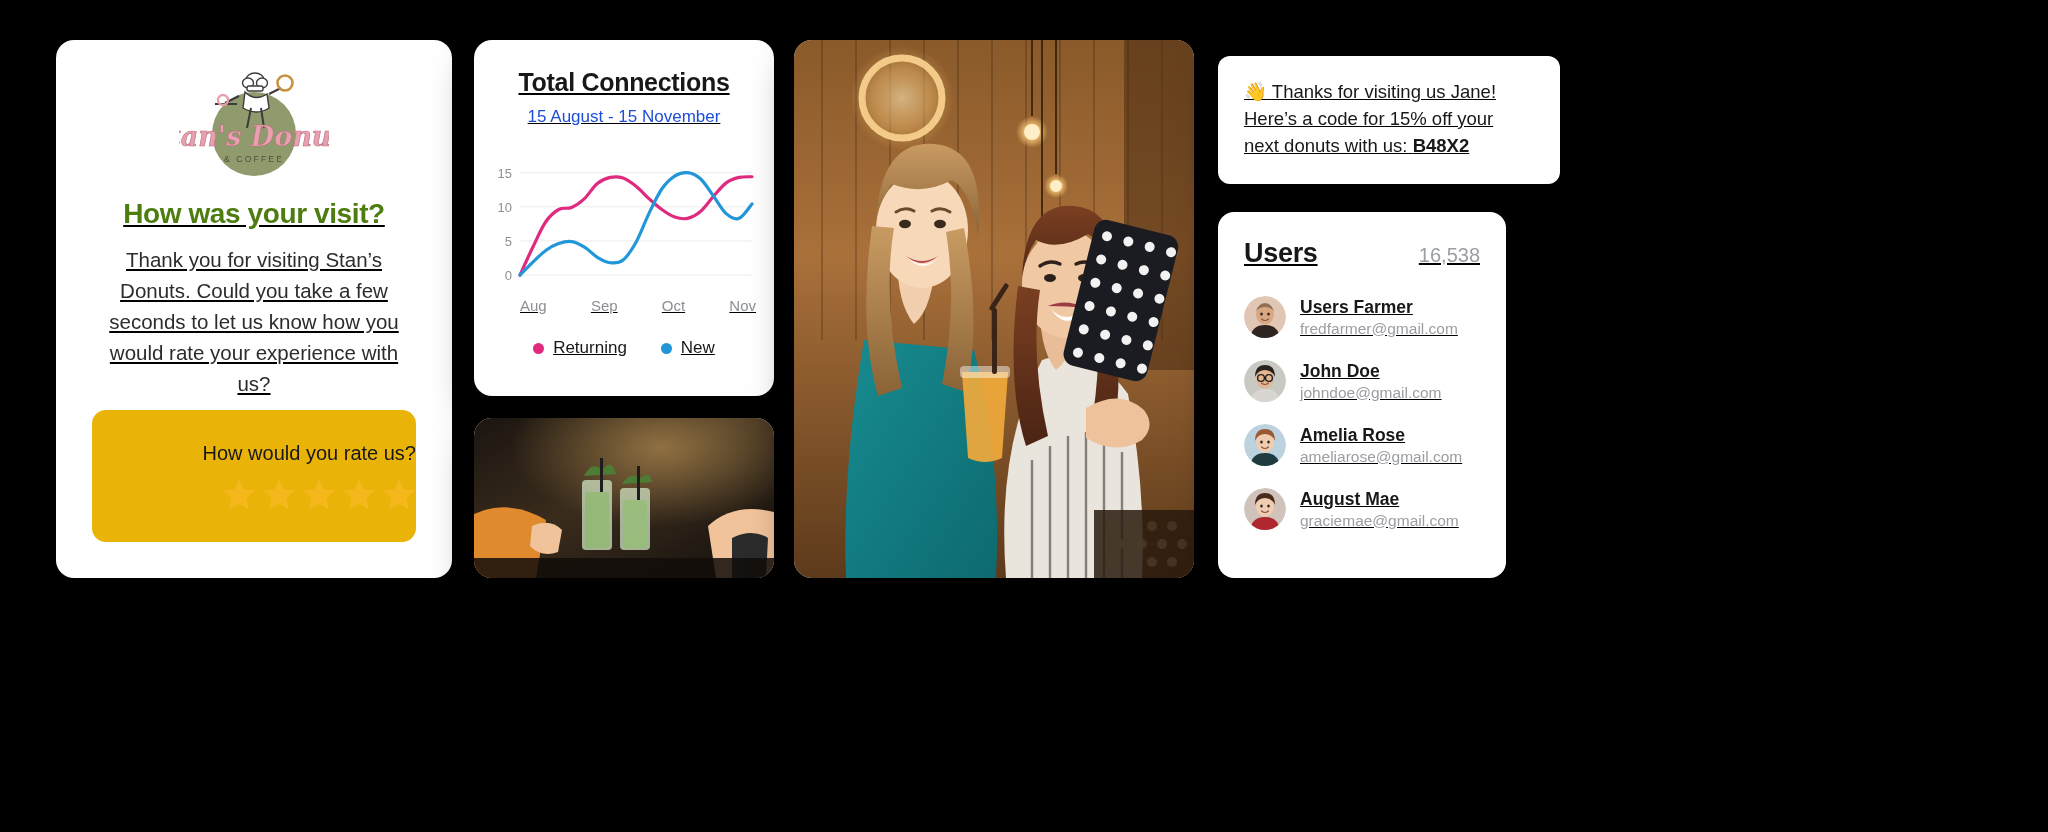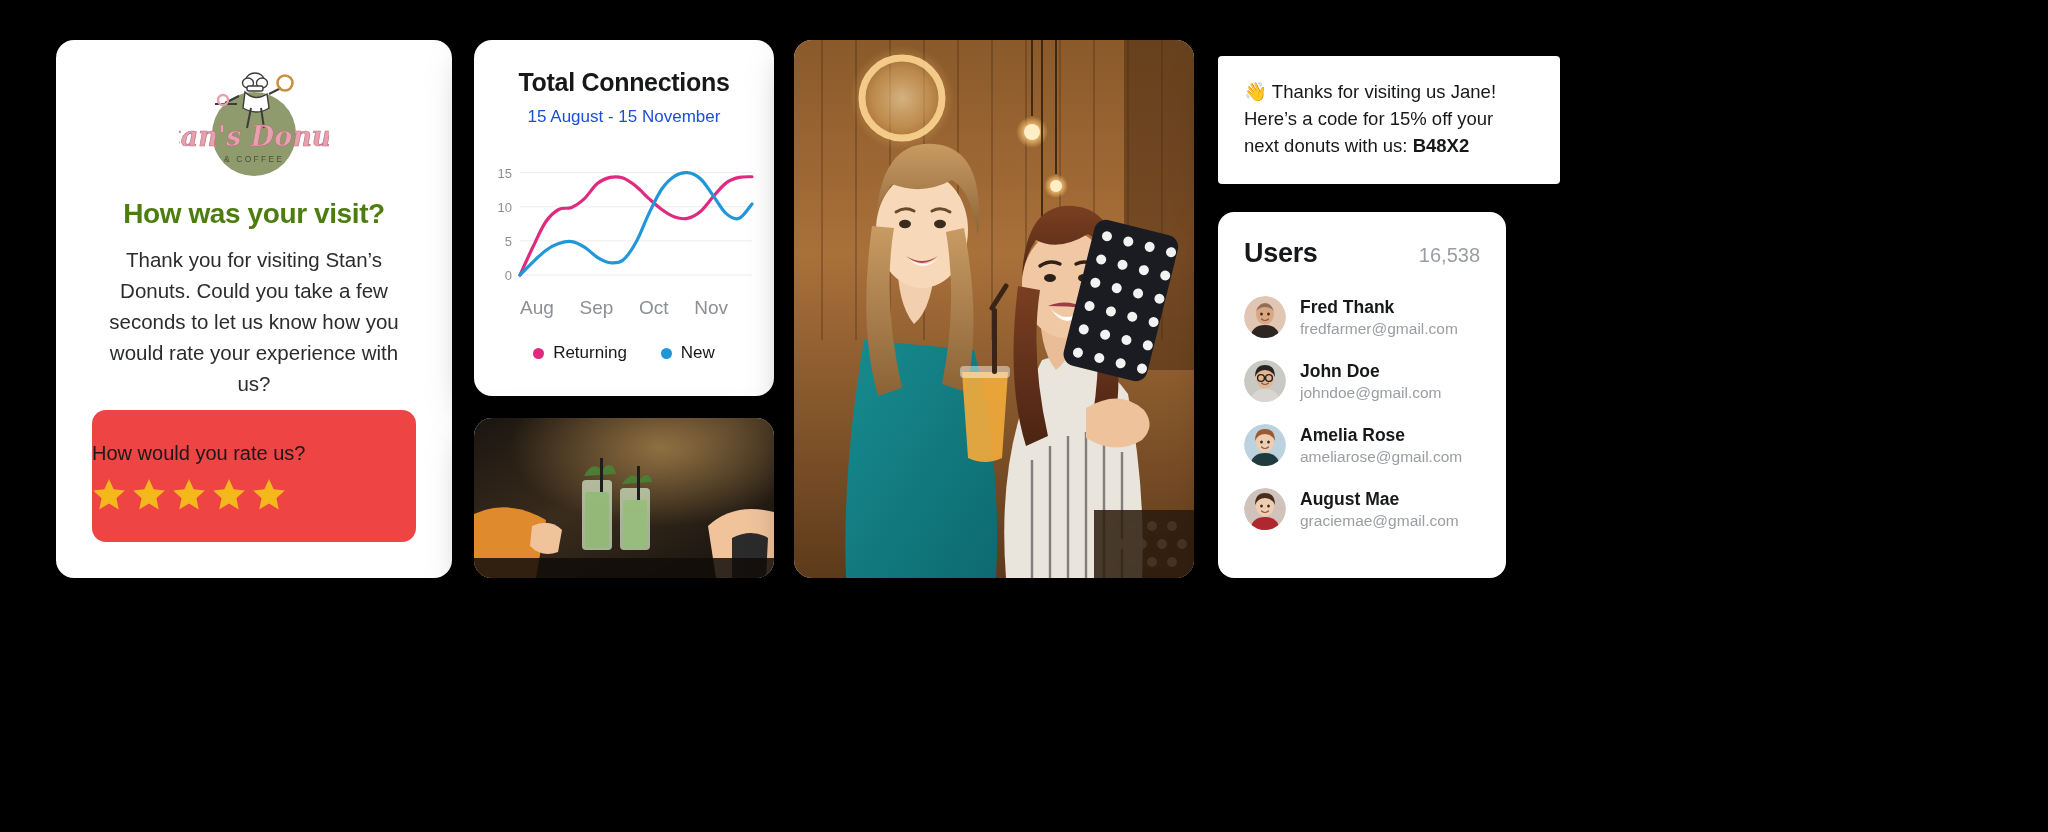--- a/index.html
+++ b/index.html
@@ -12,20 +12,21 @@
   }
   .stage{position:absolute;inset:0;}
 
   
   .card{
     position:absolute;
     background:#ffffff;
     border-radius:18px;
     box-shadow:0 18px 40px rgba(0,0,0,0.55), 0 4px 12px rgba(0,0,0,0.4);
     overflow:hidden;
+    text-decoration:underline;
   }
 
   
   #feedback-card{
     left:56px;top:40px;width:396px;height:538px;
     padding:0;
   }
   .logo-wrap{
     width:100%;height:132px;
     display:flex;align-items:center;justify-content:center;
@@ -45,25 +46,25 @@
     text-align:center;
     font-size:20.5px;
     line-height:31px;
     color:#2b2c2e;
     margin:14px 36px 0 36px;
     font-weight:400;
   }
   .rate-box{
     position:absolute;
     left:36px;right:36px;bottom:36px;
-    background:#ef4444;
+    background:#eab308;
     border-radius:14px;
     height:132px;
     display:flex;flex-direction:column;
-    align-items:flex-start;justify-content:center;
+    align-items:flex-end;justify-content:center;
     gap:12px;
   }
   .rate-label{
     font-size:20px;color:#17181a;font-weight:400;
   }
   .stars{display:flex;gap:6px;}
   .star{width:34px;height:34px;display:block;}
 
   
   #chart-card{
@@ -80,43 +81,43 @@
     font-size:17px;color:#1d4ed8;margin-top:10px;font-weight:400;
   }
   .plot{
     position:relative;
     margin:18px 16px 0 16px;
     height:148px;
   }
   .plot svg{display:block;}
   .xaxis{
     display:flex;justify-content:space-between;
-    margin:4px 46px 0 46px;
-    font-size:19px;color:#8c8f94;
+    margin:4px 18px 0 46px;
+    font-size:15px;color:#8c8f94;
   }
   .legend{
     display:flex;justify-content:center;gap:34px;
     margin-top:24px;font-size:17px;color:#17181a;
   }
   .legend .li{display:flex;align-items:center;gap:9px;}
   .dot{width:11px;height:11px;border-radius:50%;display:block;}
 
   
   #photo-small{
     left:474px;top:418px;width:300px;height:160px;
   }
   
   #photo-big{
     left:794px;top:40px;width:400px;height:538px;
   }
 
   
   #message-card{
     left:1218px;top:56px;width:342px;height:128px;
-    border-radius:4px;
+    border-radius:12px;
   }
   .msg-text{
     margin:22px 26px 0 26px;
     font-size:18.5px;line-height:27px;color:#17181a;
   }
   .msg-code{font-weight:700;text-align:center;}
 
   
   #users-card{
     left:1218px;top:212px;width:288px;height:366px;
@@ -439,21 +440,21 @@
               <path d="M6 42 q2 -13 15 -13 q13 0 15 13 z" fill="#2e2420"></path>
               <ellipse cx="21" cy="18" rx="9" ry="10.5" fill="#d9a882"></ellipse>
               <path d="M12 15 q3 -8 9 -8 q6 0 9 8 q-4 -4 -9 -4 q-5 0 -9 4 z" fill="#3a2a20" opacity="0.45"></path>
               <g fill="#2b2320">
                 <ellipse cx="17.5" cy="18" rx="1.3" ry="1.6"></ellipse>
                 <ellipse cx="24.5" cy="18" rx="1.3" ry="1.6"></ellipse>
               </g>
               <path d="M17.5 23 q3.5 3 7 0" stroke="#8a5a4a" stroke-width="1.2" fill="none" stroke-linecap="round"></path>
             </svg></span>
           <span class="u-meta">
-            <span class="u-name">Fred Thank</span>
+            <span class="u-name">Users Farmer</span>
             <span class="u-mail">fredfarmer@gmail.com</span>
           </span>
         </div>
         <div class="user-row">
           <span class="avatar"><svg width="42" height="42" viewBox="0 0 42 42">
               <circle cx="21" cy="21" r="21" fill="#c9c9c4"></circle>
               <path d="M6 42 q2 -13 15 -13 q13 0 15 13 z" fill="#d9d6d2"></path>
               <ellipse cx="21" cy="18" rx="9" ry="10.5" fill="#e3b693"></ellipse>
               <path d="M11 17 q0 -12 10 -12 q10 0 10 12 q-3 -7 -10 -7 q-7 0 -10 7 z" fill="#2a2220"></path>
               <g fill="none" stroke="#23201e" stroke-width="1.4">

